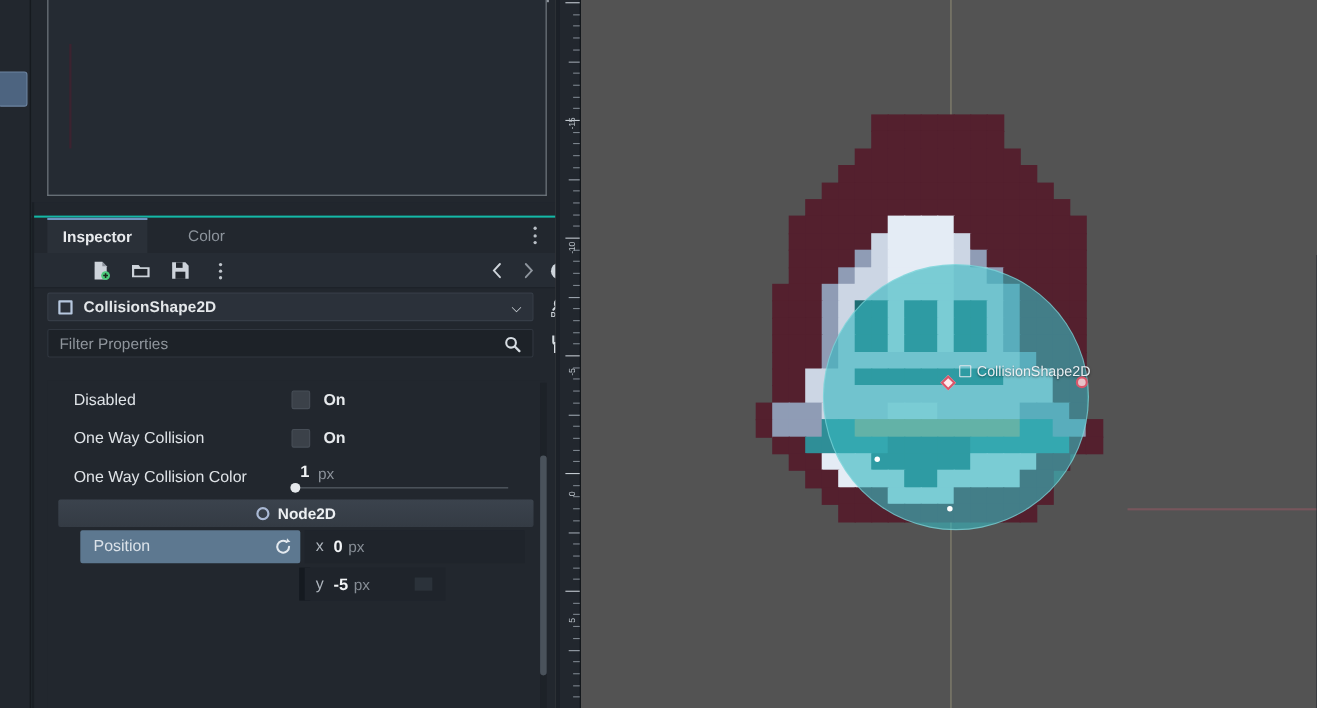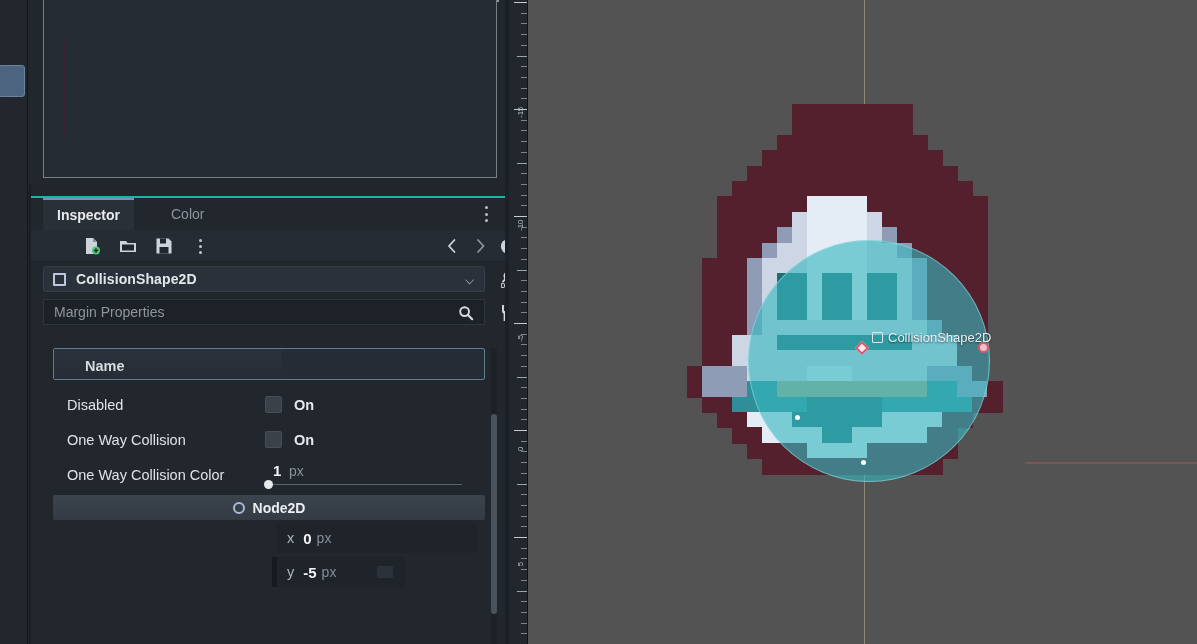--- a/index.html
+++ b/index.html
@@ -345,44 +345,38 @@
         <svg width="22" height="22" viewBox="0 0 22 22">
           <circle cx="11" cy="7" r="3.6" stroke="#d3d9df" stroke-width="1.8" fill="none"></circle>
           <path d="M8.6 9.7 L6 12.6" stroke="#d3d9df" stroke-width="1.8" stroke-linecap="round"></path>
           <text x="11" y="19" font-size="6.5" fill="#d3d9df" text-anchor="middle" font-family="Liberation Sans, sans-serif" font-weight="bold">DOC</text>
         </svg>
       </div>
     </div>
 
     <div class="filter-row">
       <div class="filter-box">
-        <div class="filter-text">Margin Properties</div>
+        <div class="filter-text">Filter Properties</div>
         <div class="filter-search">
           <svg width="16" height="16" viewBox="0 0 16 16">
             <circle cx="6.6" cy="6.6" r="4.4" stroke="#d6dce2" stroke-width="1.9" fill="none"></circle>
             <path d="M10 10 L14.2 14.2" stroke="#d6dce2" stroke-width="2.1" stroke-linecap="round"></path>
           </svg>
         </div>
       </div>
       <div id="ic-tools">
         <svg width="22" height="22" viewBox="0 0 22 22">
           <path d="M6 3 v6 a1.6 1.6 0 0 0 3.2 0 V3 M7.6 9 v10" stroke="#d6dce2" stroke-width="1.9" fill="none"></path>
           <path d="M15 3 l2.4 3 -1.2 1.6 v11.4" stroke="#d6dce2" stroke-width="1.9" fill="none"></path>
         </svg>
       </div>
     </div>
 
     <div class="prop-list">
 
-      <div class="name-row">
-        <div class="name-outer">
-          <div class="name-fill"></div>
-          <div class="name-label">Name</div>
-        </div>
-      </div>
 
       <div class="prop-row">
         <div class="prop-label">Disabled</div>
         <div class="prop-value-col">
           <div class="cbox"></div>
           <div class="cbox-on">On</div>
         </div>
       </div>
 
       <div class="prop-row">
@@ -406,20 +400,29 @@
       </div>
 
 
       <div class="cat-row">
         <div class="cat-icon"></div>
         <div class="cat-text">Node2D</div>
       </div>
 
 
       <div class="pos-row">
+        <div class="pos-label-box">
+          <span class="pos-label">Position</span>
+          <span class="revert-ic">
+            <svg width="17" height="17" viewBox="0 0 17 17">
+              <path d="M13.8 9 a5.4 5.4 0 1 1 -2.3 -4.4" stroke="#e3e9ef" stroke-width="1.9" fill="none" stroke-linecap="round"></path>
+              <path d="M11.9 1.3 l-.4 3.6 3.6 -.2 z" fill="#e3e9ef"></path>
+            </svg>
+          </span>
+        </div>
         <div class="axis-box">
           <span class="axis-letter">x</span>
           <span class="axis-val">0</span>
           <span class="axis-unit">px</span>
         </div>
       </div>
       <div class="pos-row-y">
         <div class="axis-stub"></div>
         <div class="axis-box-y">
           <span class="axis-letter">y</span>

